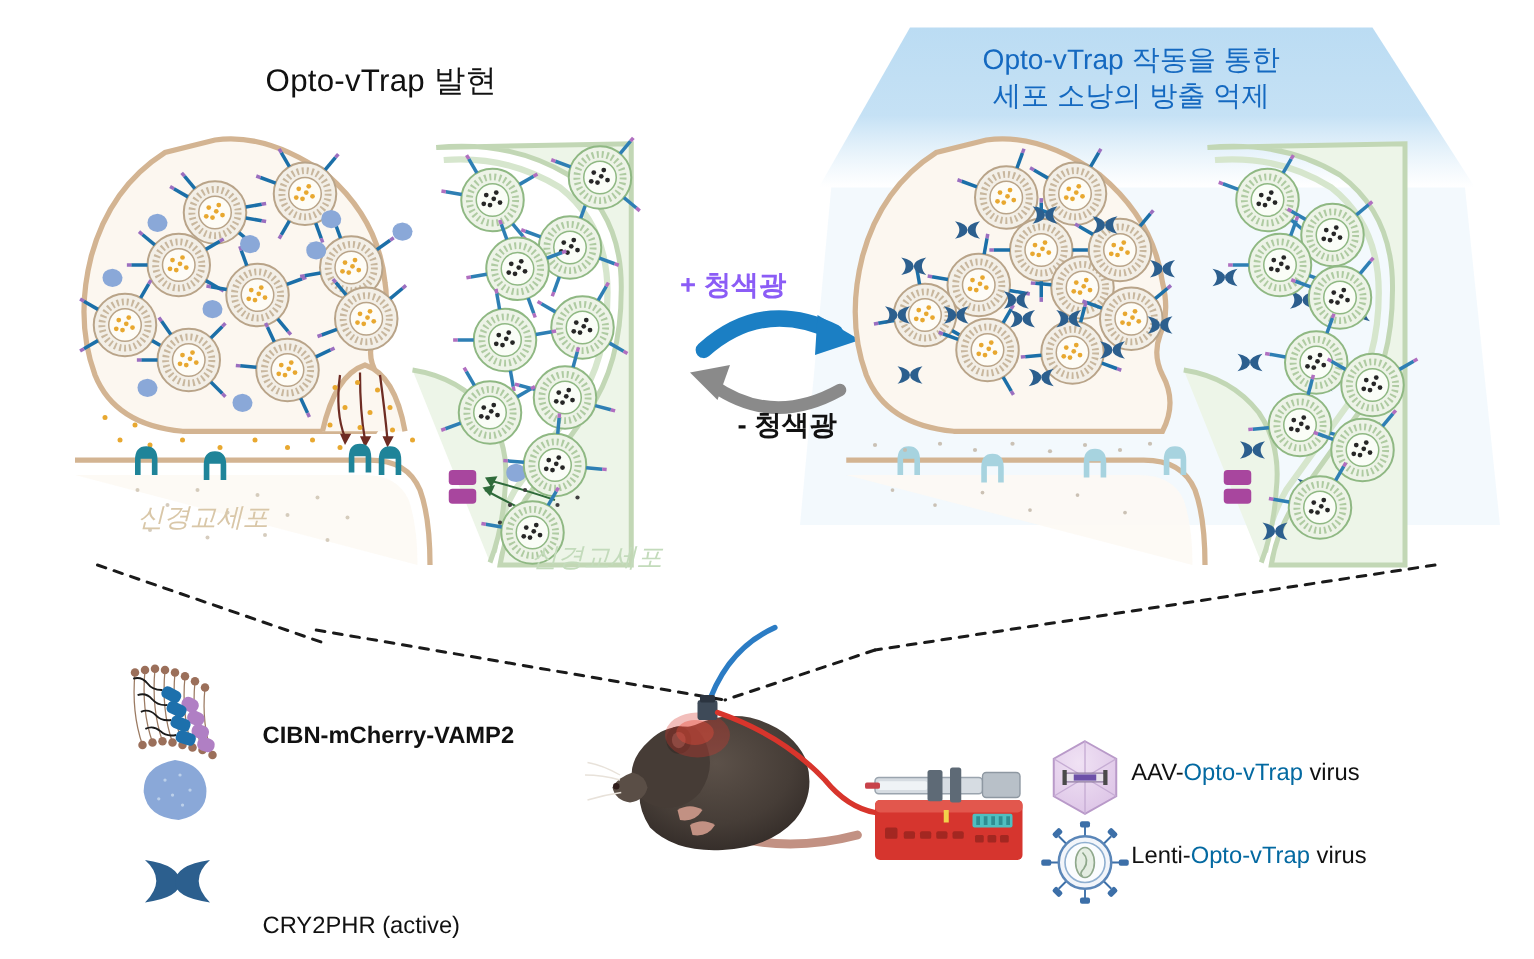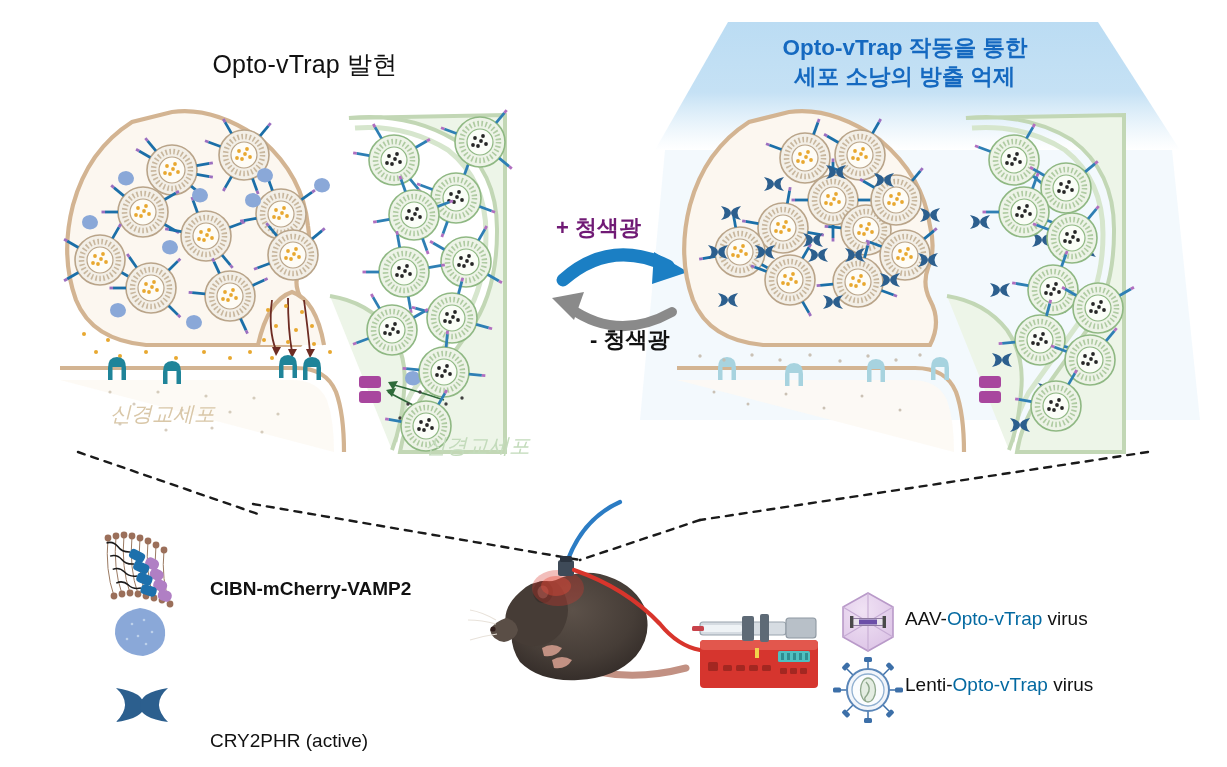--- a/index.html
+++ b/index.html
@@ -29,30 +29,30 @@
     font-size: 25px;
     color: #111111;
     letter-spacing: .2px;
   }
   .txt-right-title {
     position: absolute;
     left: 720px; top: 33px;
     width: 370px;
     text-align: center;
     font-size: 22.5px;
-    font-weight: bold;
+    font-weight: normal;
     color: #1569C0;
     line-height: 1.3;
   }
   .txt-plus-light {
     position: absolute;
-    left: 556px; top: 213px;
+    left: 544px; top: 213px;
     font-size: 22px;
     font-weight: bold;
-    color: #701a75;
+    color: #8b5cf6;
     white-space: nowrap;
   }
   .txt-minus-light {
     position: absolute;
     left: 590px; top: 325px;
     font-size: 22px;
     font-weight: bold;
     color: #111111;
     white-space: nowrap;
   }

